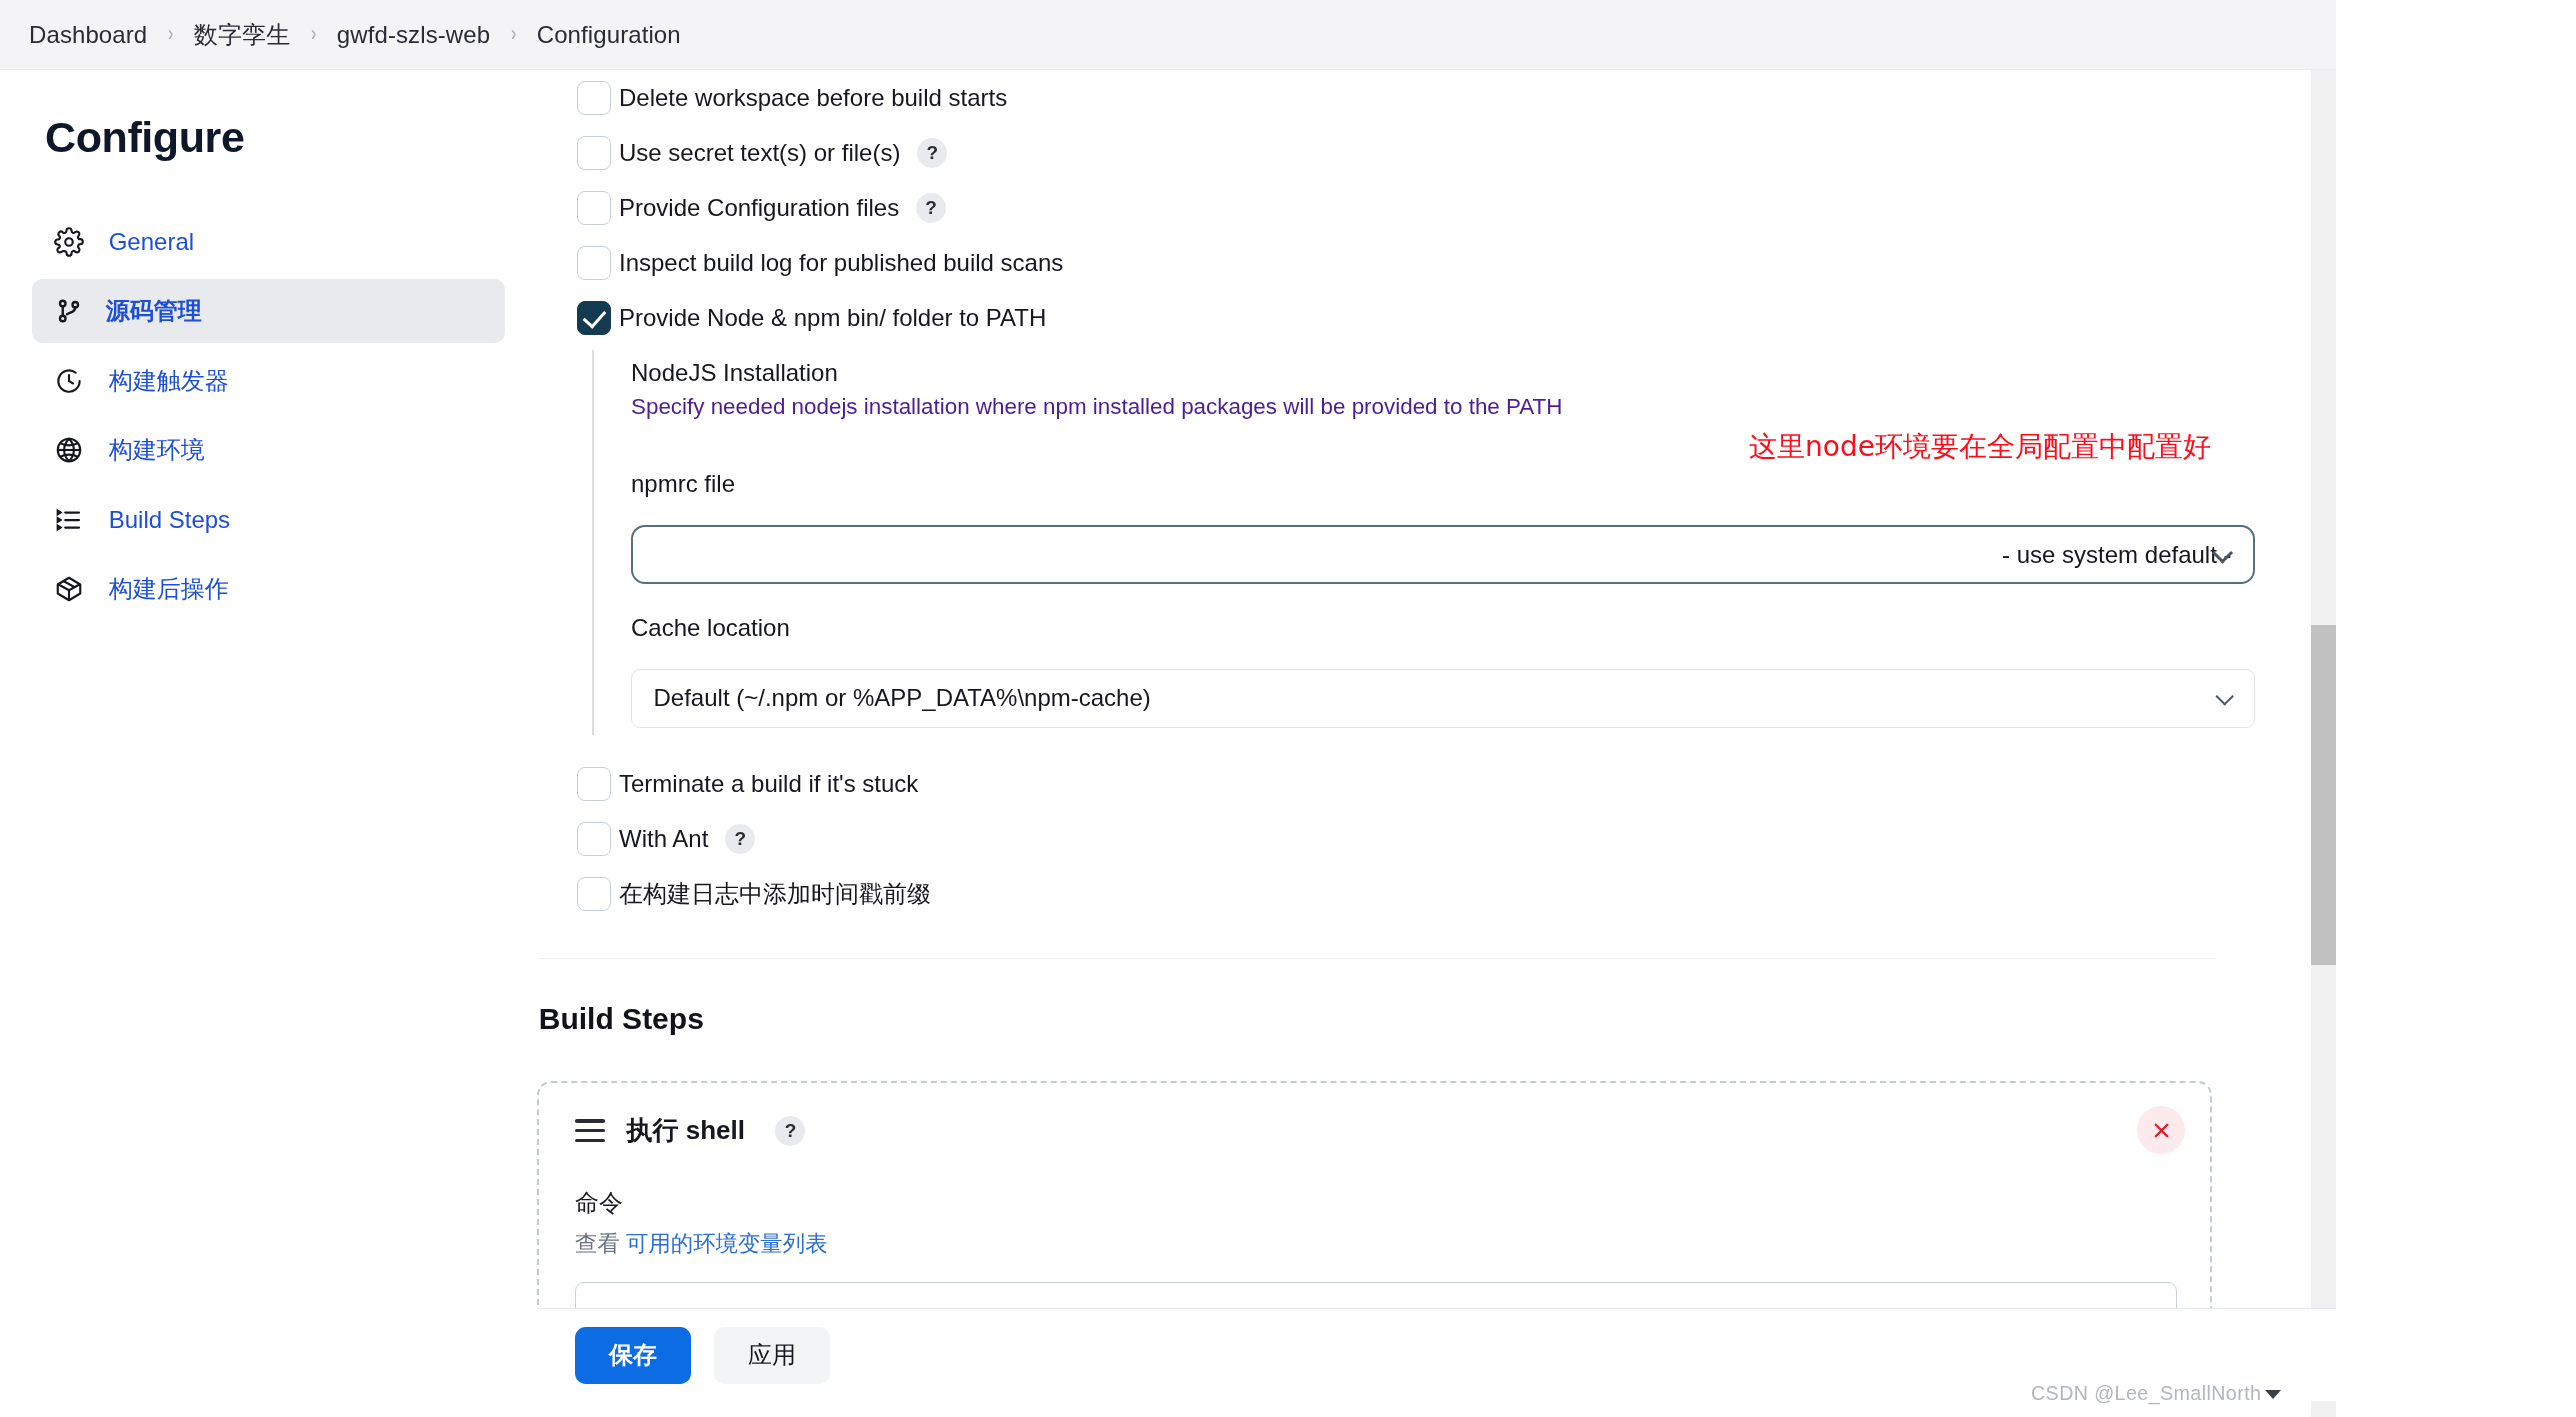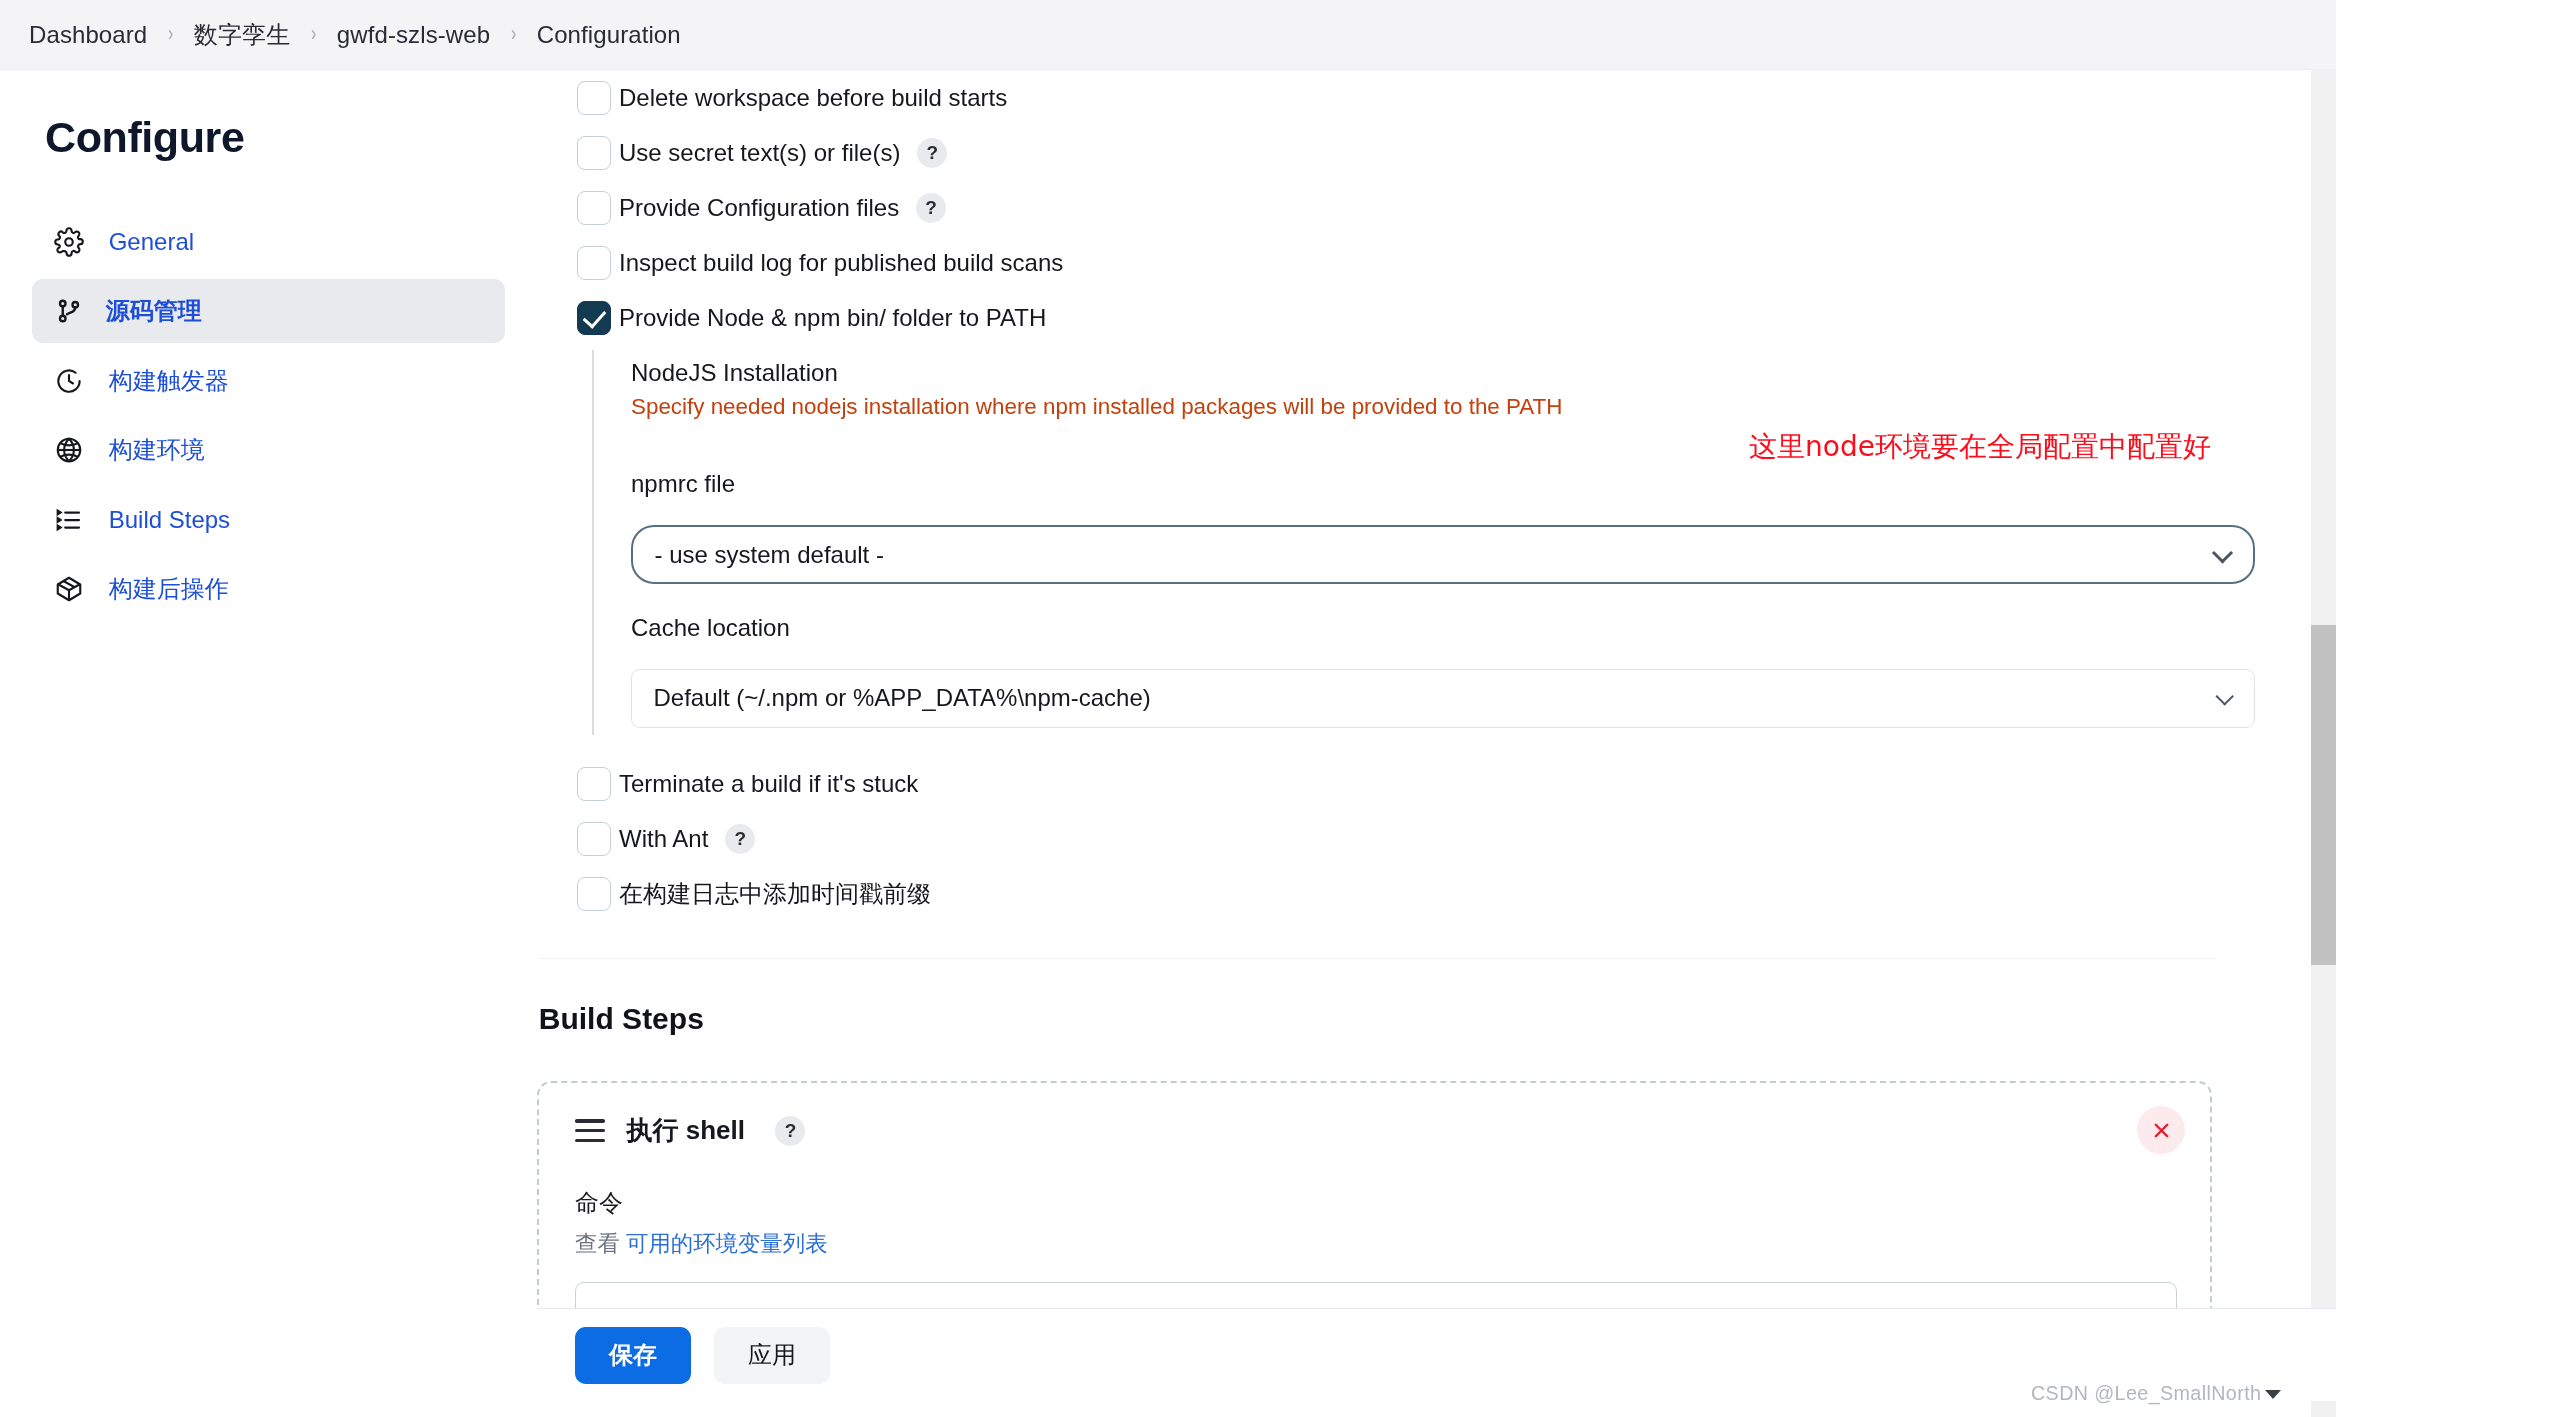--- a/index.html
+++ b/index.html
@@ -157,38 +157,39 @@
     width: 1.8px;
     background: #d9dde2;
   }
   .field-label {
     font-size: 24px;
     color: #16171f;
     margin-bottom: 7.2px;
   }
   .field-desc {
     font-size: 22.4px;
-    color: #c2410c;
+    color: #4c1d95;
     margin-bottom: 19.7px;
   }
   .select {
     position: relative;
     width: 1624px;
     height: 59px;
     border: 1.3px solid #dfe3e8;
     border-radius: 9px;
     background: #ffffff;
     display: flex;
     align-items: center;
     padding: 0 21.5px;
     cursor: pointer;
   }
   .select.focus {
     border: 2.2px solid #56707f;
-    border-radius: 23px;
+    border-radius: 14px;
+    justify-content: flex-end;
   }
   .select .val { font-size: 24px; color: #16171f; }
   .select .caret {
     position: absolute;
     right: 23px; top: 50%;
     margin-top: -4.5px;
     width: 13.4px; height: 13.4px;
     border-right: 2.2px solid #4b5563;
     border-bottom: 2.2px solid #4b5563;
     transform: translateY(-30%) rotate(45deg);

